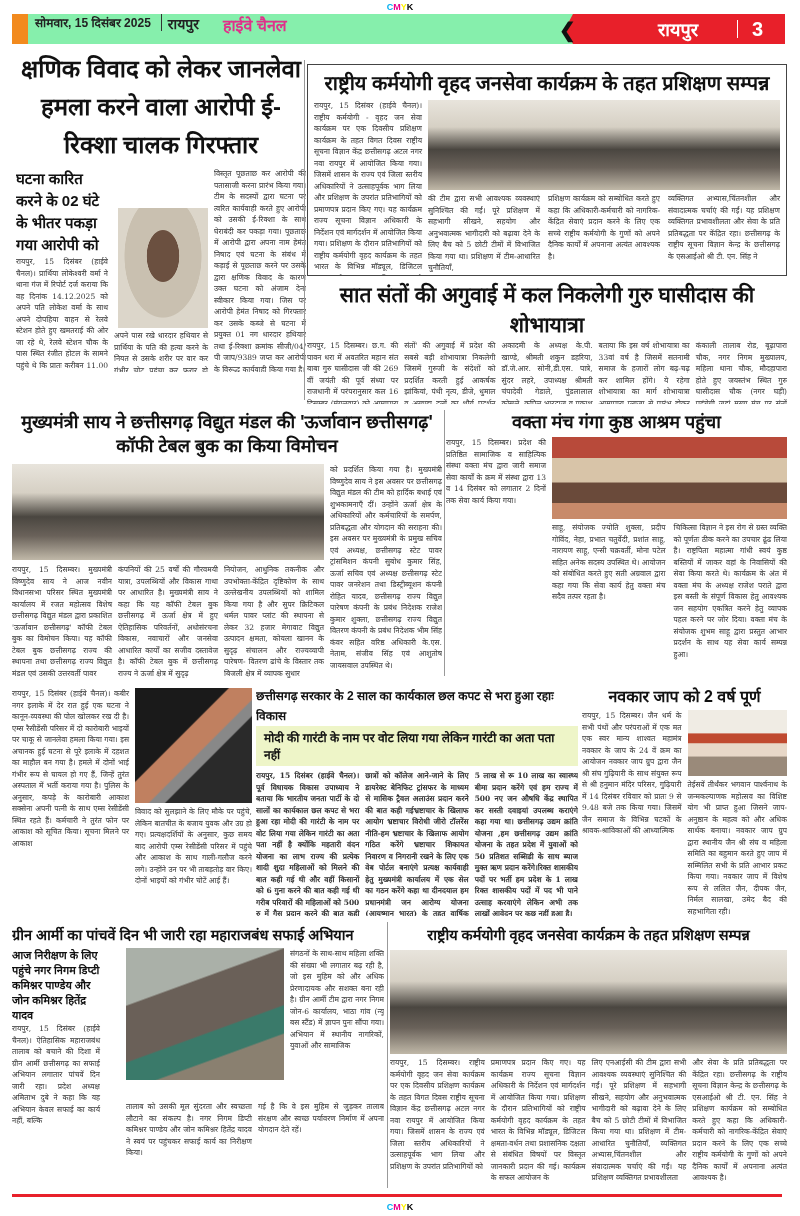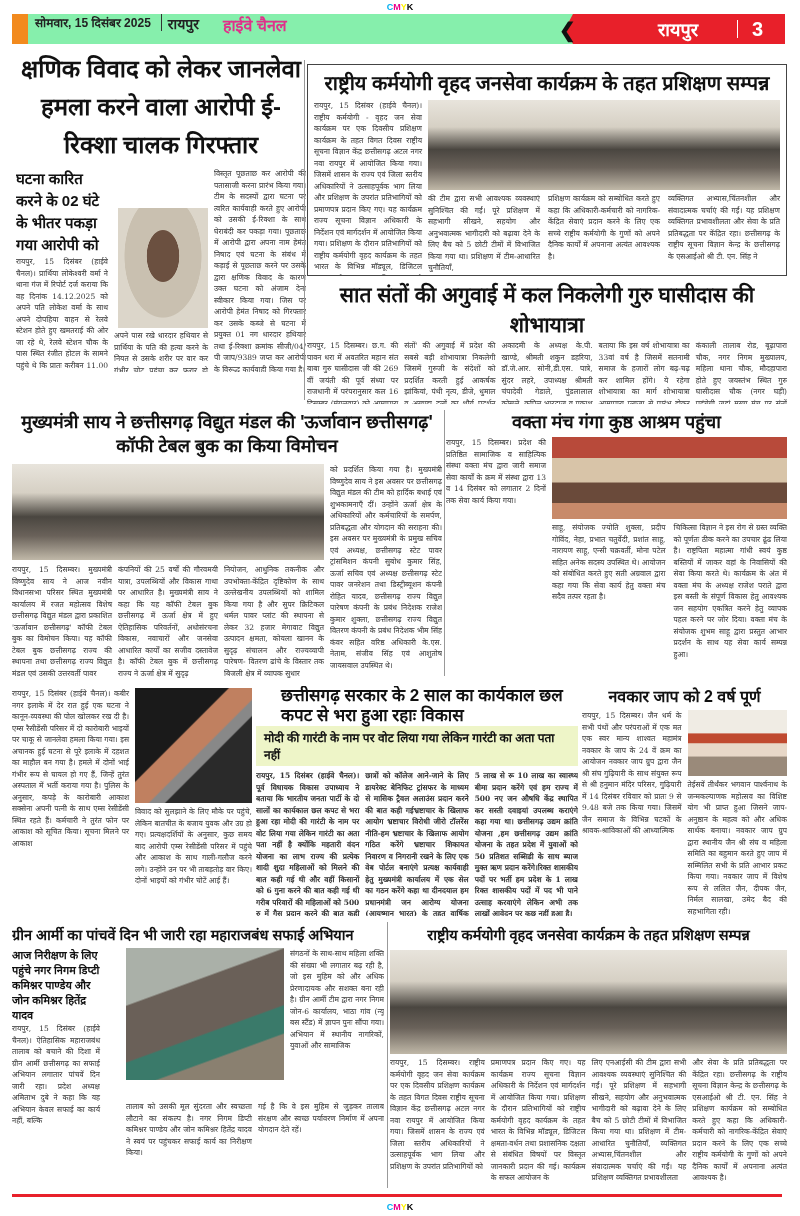--- a/index.html
+++ b/index.html
@@ -129,21 +129,21 @@
   <div class="cols" style="gap:6px;margin-top:2px;">
     <div class="txt">रायपुर, 15 दिसंबर (हाईवे चैनल)। कबीर नगर इलाके में देर रात हुई एक घटना ने कानून-व्यवस्था की पोल खोलकर रख दी है। एम्स रैसीडेंसी परिसर में दो कारोबारी भाइयों पर चाकू से जानलेवा हमला किया गया। इस अचानक हुई घटना से पूरे इलाके में दहशत का माहौल बन गया है। हमले में दोनों भाई गंभीर रूप से घायल हो गए हैं, जिन्हें तुरंत अस्पताल में भर्ती कराया गया है। पुलिस के अनुसार, कपड़े के कारोबारी आकाश सक्सेना अपनी पत्नी के साथ एम्स रेसीडेंसी स्थित रहते हैं। कर्मचारी ने तुरंत फोन पर आकाश को सूचित किया। सूचना मिलने पर आकाश</div>
     <div>
       <div class="photo knife" style="height:115px;margin-bottom:3px;"></div>
       <div class="txt">विवाद को सुलझाने के लिए मौके पर पहुंचे, लेकिन बातचीत के बजाय युवक और उग्र हो गए। प्रत्यक्षदर्शियों के अनुसार, कुछ समय बाद आरोपी एम्स रेसीडेंसी परिसर में पहुंचे और आकाश के साथ गाली-गलौज करने लगे। उन्होंने उन पर भी ताबड़तोड़ वार किए। दोनों भाइयों को गंभीर चोटें आई हैं।</div>
     </div>
   </div>
 </div>
 
 <div class="block" style="left:256px;top:686px;width:322px;height:230px;">
-  <div class="hl" style="font-size:17px;line-height:20px;margin-left:25px;">छत्तीसगढ़ सरकार के 2 साल का कार्यकाल छल कपट से भरा हुआ रहाः विकास</div>
+  <div class="hl" style="font-size:12px;line-height:20px;">छत्तीसगढ़ सरकार के 2 साल का कार्यकाल छल कपट से भरा हुआ रहाः विकास</div>
   <div class="subbar">मोदी की गारंटी के नाम पर वोट लिया गया लेकिन गारंटी का अता पता नहीं</div>
   <div class="cols" style="gap:6px;margin-top:4px;font-weight:bold;">
     <div class="txt">रायपुर, 15 दिसंबर (हाईवे चैनल)। पूर्व विधायक विकास उपाध्याय ने बताया कि भारतीय जनता पार्टी के दो सालों का कार्यकाल छल कपट से भरा हुआ रहा मोदी की गारंटी के नाम पर वोट लिया गया लेकिन गारंटी का अता पता नहीं है क्योंकि महतारी वंदन योजना का लाभ राज्य की प्रत्येक शादी शुदा महिलाओं को मिलने की बात कही गई थी और वहीं किसानों को 6 गुना करने की बात कही गई थी गरीब परिवारों की महिलाओं को 500 रु में गैस प्रदान करने की बात कही गई थी।मासिक ट्रैवल अलाउंस देकर हम</div>
     <div class="txt">छात्रों को कॉलेज आने-जाने के लिए डायरेक्ट बेनिफिट ट्रांसफर के माध्यम से मासिक ट्रैवल अलाउंस प्रदान करने की बात कही गईभ्रष्टाचार के खिलाफ आयोग भ्रष्टाचार विरोधी जीरो टॉलरेंस नीति-हम भ्रष्टाचार के खिलाफ आयोग गठित करेंगे भ्रष्टाचार शिकायत निवारण व निगरानी रखने के लिए एक वेब पोर्टल बनाएंगे प्रत्यक्ष कार्यवाही हेतु मुख्यमंत्री कार्यालय में एक सेल का गठन करेंगे कहा था दीनदयाल हम प्रधानमंत्री जन आरोग्य योजना (आयुष्मान भारत) के तहत वार्षिक सीमा को दोगुना करके प्रति परिवार को</div>
     <div class="txt">5 लाख से रू 10 लाख का स्वास्थ्य बीमा प्रदान करेंगे एवं हम राज्य में 500 नए जन औषधि केंद्र स्थापित कर सस्ती दवाइयां उपलब्ध कराएंगे कहा गया था। छत्तीसगढ़ उद्यम क्रांति योजना ,हम छत्तीसगढ़ उद्यम क्रांति योजना के तहत प्रदेश में युवाओं को 50 प्रतिशत सब्सिडी के साथ ब्याज मुक्त ऋण प्रदान करेंगे।रिक्त शासकीय पदों पर भर्ती हम प्रदेश के 1 लाख रिक्त शासकीय पदों में पद भी पाने उत्साह करवाएंगे लेकिन अभी तक लाखों आवेदन पर कुछ नहीं हुआ है।</div>
   </div>
 </div>
 
 <div class="block" style="left:582px;top:686px;width:205px;height:230px;">
   <div class="hl" style="font-size:16px;line-height:22px;text-align:center;">नवकार जाप को 2 वर्ष पूर्ण</div>

